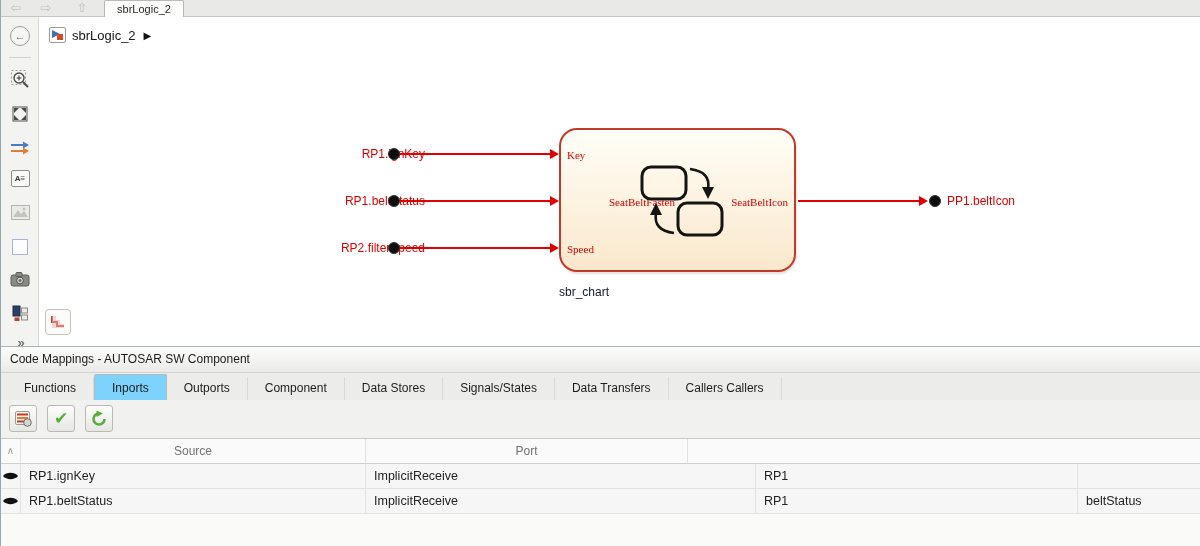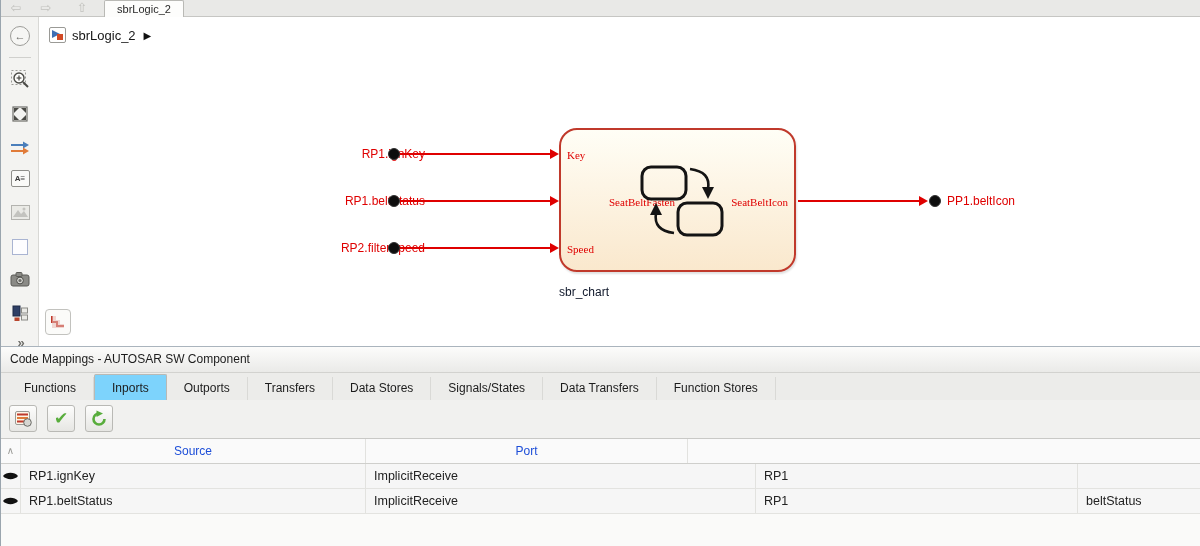--- a/index.html
+++ b/index.html
@@ -49,21 +49,21 @@
   .ptab.active { background:#7dd3fc; border:1px solid #b9b9b5; border-bottom:none; height:26px; line-height:26px; border-radius:2px 2px 0 0; }
   .ptoolbar { position:absolute; left:0; top:53px; width:1200px; height:37px; background:#f1f1ef; }
   .tool-btn { position:absolute; top:5px; width:28px; height:27px; border:1px solid #b9b9b5; border-radius:3px; background:linear-gradient(#fdfdfc,#e6e6e3); display:flex; align-items:center; justify-content:center; }
   .check-glyph { color:#58ad3c; font-size:17px; font-weight:bold; }
 
   
   .grid { position:absolute; left:0; top:91px; width:1200px; background:#fafafa; border-top:1px solid #c9c9c6; }
   .grid-row { display:flex; height:25px; }
   .grid-head { border-bottom:1px solid #cfcfcc; background:#fafafa; }
   .gcell { font-size:12.5px; color:#222; line-height:24px; padding:0 8px; overflow:hidden; white-space:nowrap; border-right:1px solid #e2e2df; }
-  .gh { color:#1d4ed8; text-align:center; font-size:12px; }
+  .gh { color:#737373; text-align:center; font-size:12px; }
   .c0 { width:20px; padding:0; display:flex; align-items:center; justify-content:center; }
   .c1 { width:345px; } .c2 { width:390px; } .c3 { width:322px; } .c4 { width:123px; border-right:none; }
   .data-row { background:#f6f6f6; border-bottom:1px solid #e3e3e0; }
   .scroll-up { color:#9a9a96; font-size:10px; }
   .panel-foot { position:absolute; left:0; top:167px; width:1200px; height:33px; background:#fafaf9; }
 </style>
 </head>
 <body>
 
 <div id="app">
@@ -203,25 +203,25 @@
     </div>
   </div>
 
   <div class="panel">
     <div class="panel-title">Code Mappings - AUTOSAR SW Component</div>
 
     <div class="ptabs">
       <div class="ptab">Functions</div>
       <div class="ptab active">Inports</div>
       <div class="ptab">Outports</div>
-      <div class="ptab">Transfers</div>
+      <div class="ptab">Component</div>
       <div class="ptab">Data Stores</div>
       <div class="ptab">Signals/States</div>
       <div class="ptab">Data Transfers</div>
-      <div class="ptab">Function Stores</div>
+      <div class="ptab">Callers Callers</div>
     </div>
 
     <div class="ptoolbar">
       <div class="tool-btn" style="left:8px;">
         <svg width="17" height="16" viewBox="0 0 17 16">
           <rect x="0.5" y="0.5" width="14" height="13" rx="1.5" fill="#fdf6e8" stroke="#9a9a96"></rect>
           <rect x="2" y="2.5" width="11" height="2" fill="#c0392b"></rect>
           <rect x="2" y="6" width="11" height="2" fill="#e07b39"></rect>
           <rect x="2" y="9.5" width="7" height="2" fill="#c0392b"></rect>
           <circle cx="12.5" cy="11.5" r="3.8" fill="#d6d6d2" stroke="#6a6a66"></circle>

